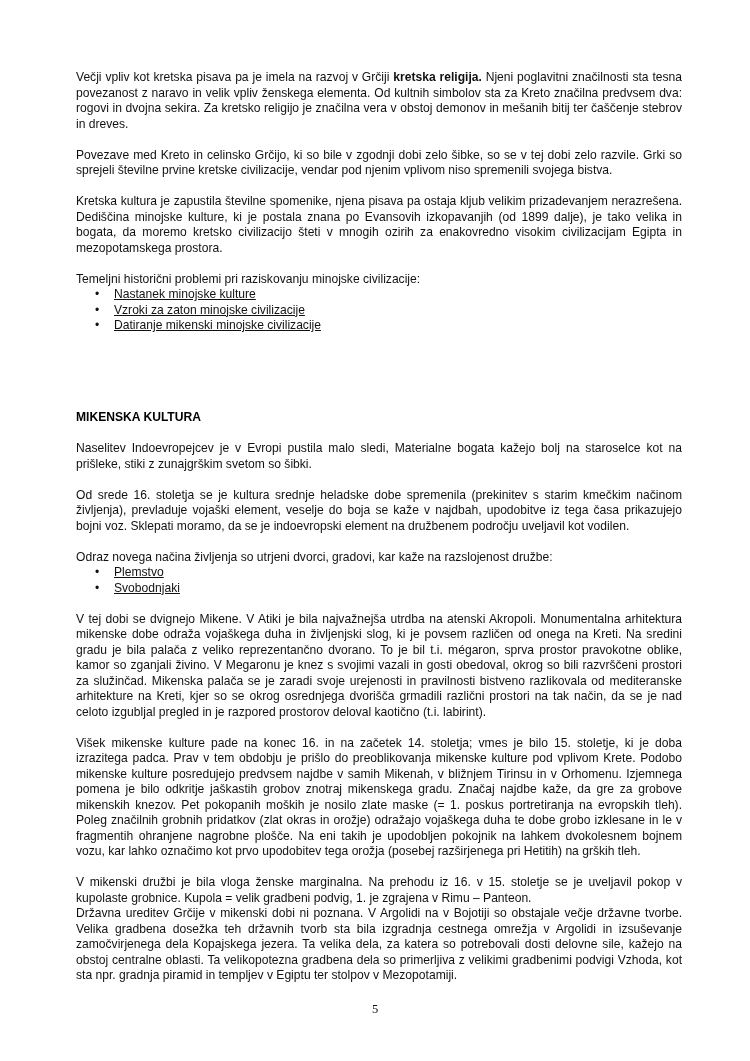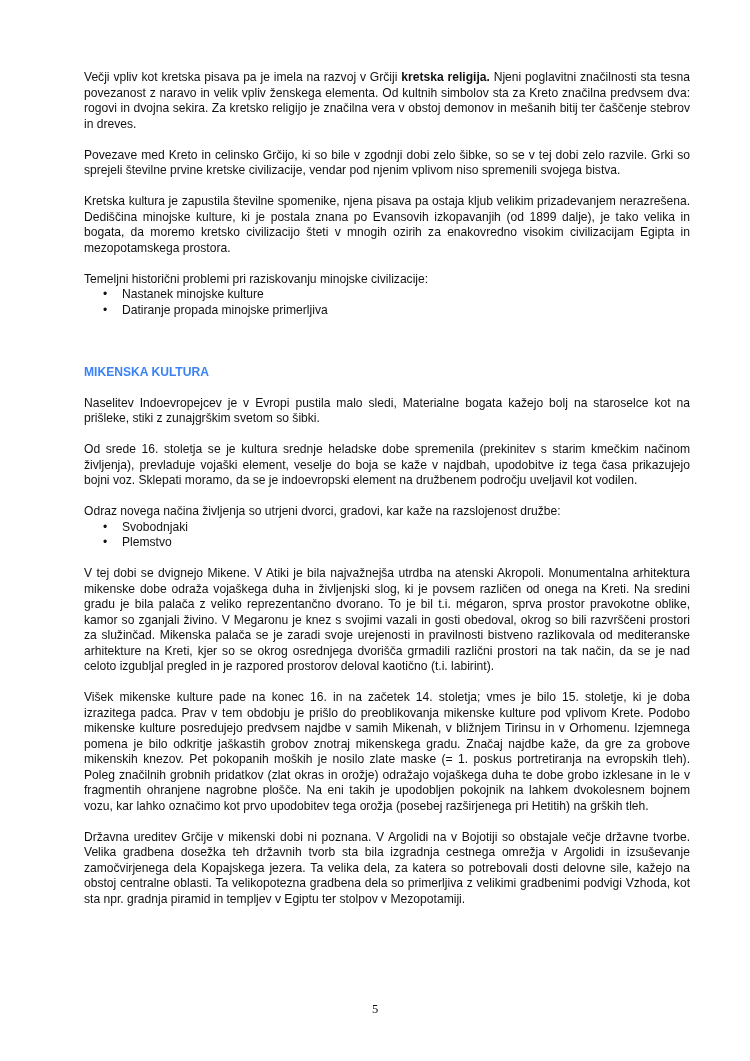--- a/index.html
+++ b/index.html
@@ -1,24 +1,24 @@
 <!DOCTYPE html>
 <html><head>
 <meta charset="utf-8">
 <style>
   html, body { margin: 0; padding: 0; background: #ffffff; }
   body { width: 750px; height: 1061px; position: relative; overflow: hidden; }
   .page {
-    position: absolute; left: 84px; top: 70px; width: 606px;
+    position: absolute; left: 76px; top: 70px; width: 606px;
     font-family: "Liberation Sans", sans-serif; font-size: 12.1px; line-height: 15.5px; color: #111;
   }
   p { margin: 0 0 15.5px 0; text-align: justify; }
   p.tight { margin-bottom: 0; }
   ul { margin: 0 0 15.5px 0; padding-left: 38px; list-style: none; }
-  ul li { position: relative; }
+  ul li { position: relative; text-decoration: underline; }
   ul li::before { content: "•"; position: absolute; left: -19px; }
   .spacer { height: 31px; }
   h2 {
     font-family: "Liberation Sans", sans-serif; font-size: 12.1px; font-weight: bold;
     color: #8b1a1a; margin: 0 0 15.5px 0; line-height: 15.5px;
   }
   .pagenum {
     position: absolute; left: 0; width: 750px; top: 1002px; text-align: center;
     font-family: "Liberation Serif", serif; font-size: 12.5px; color: #111;
   }
@@ -27,33 +27,35 @@
 <body>
 
 <div class="page">
   <p><span>Večji vpliv kot kretska pisava pa je imela na razvoj v Grčiji </span><b>kretska religija.</b><span> Njeni poglavitni značilnosti sta tesna povezanost z naravo in velik vpliv ženskega elementa. Od kultnih simbolov sta za Kreto značilna predvsem dva: rogovi in dvojna sekira. Za kretsko religijo je značilna vera v obstoj demonov in mešanih bitij ter čaščenje stebrov in dreves.</span></p>
   <p>Povezave med Kreto in celinsko Grčijo, ki so bile v zgodnji dobi zelo šibke, so se v tej dobi  zelo razvile. Grki so sprejeli številne prvine kretske civilizacije, vendar pod njenim vplivom niso spremenili svojega bistva.</p>
   <p>Kretska kultura je zapustila številne spomenike, njena pisava pa ostaja kljub velikim prizadevanjem nerazrešena. Dediščina minojske kulture, ki je postala znana po Evansovih izkopavanjih (od 1899 dalje), je tako velika in bogata, da moremo kretsko civilizacijo šteti v mnogih ozirih za enakovredno visokim civilizacijam Egipta in mezopotamskega prostora.</p>
 
   <p class="tight">Temeljni historični problemi pri raziskovanju minojske civilizacije:</p>
   <ul>
     <li>Nastanek minojske kulture</li>
-    <li>Datiranje propada minojske primerljiva</li>
+    <li>Vzroki za zaton minojske civilizacije</li>
+    <li>Datiranje mikenski minojske civilizacije</li>
   </ul>
 
   <div class="spacer"></div>
 
-  <h2 style="color: #3b82f6;">MIKENSKA KULTURA</h2>
+  <h2 style="color: #000000; margin-top: 30px;">MIKENSKA KULTURA</h2>
   <p>Naselitev Indoevropejcev je v Evropi pustila malo sledi, Materialne bogata kažejo bolj na staroselce kot na prišleke, stiki z zunajgrškim svetom so šibki.</p>
   <p>Od srede 16. stoletja se je kultura srednje heladske dobe spremenila (prekinitev s starim kmečkim načinom življenja), prevladuje vojaški element, veselje do boja se kaže v najdbah, upodobitve iz tega časa prikazujejo bojni voz. Sklepati moramo, da se je indoevropski element na družbenem področju uveljavil kot vodilen.</p>
 
   <p class="tight">Odraz novega načina življenja so utrjeni dvorci, gradovi, kar kaže na razslojenost družbe:</p>
   <ul>
+    <li>Plemstvo</li>
     <li>Svobodnjaki</li>
-    <li>Plemstvo</li>
   </ul>
 
   <p>V tej dobi se dvignejo Mikene. V Atiki je bila najvažnejša utrdba na atenski Akropoli. Monumentalna arhitektura mikenske dobe odraža vojaškega duha in življenjski slog, ki je povsem različen od onega na Kreti. Na sredini gradu je bila palača z veliko reprezentančno dvorano. To je bil t.i. mégaron, sprva prostor pravokotne oblike, kamor so zganjali živino. V Megaronu je knez s svojimi vazali in gosti obedoval, okrog so bili razvrščeni prostori za služinčad. Mikenska palača se je zaradi svoje urejenosti in pravilnosti bistveno razlikovala od mediteranske arhitekture na Kreti, kjer so se okrog osrednjega dvorišča grmadili različni prostori na tak način, da se je nad celoto izgubljal pregled in je razpored prostorov deloval kaotično (t.i. labirint).</p>
   <p>Višek mikenske kulture pade na konec 16. in na začetek 14. stoletja; vmes je bilo 15. stoletje, ki je doba izrazitega padca. Prav v tem obdobju je prišlo do preoblikovanja mikenske kulture pod vplivom Krete. Podobo mikenske kulture posredujejo predvsem najdbe v samih Mikenah, v bližnjem Tirinsu in v Orhomenu. Izjemnega pomena je bilo odkritje jaškastih grobov znotraj mikenskega gradu. Značaj najdbe kaže, da gre za grobove mikenskih knezov. Pet pokopanih moških je nosilo zlate maske (= 1. poskus portretiranja na evropskih tleh). Poleg značilnih grobnih pridatkov (zlat okras in orožje) odražajo vojaškega duha te dobe grobo izklesane in le v fragmentih ohranjene nagrobne plošče. Na eni takih je upodobljen pokojnik na lahkem dvokolesnem bojnem vozu, kar lahko označimo kot prvo upodobitev tega orožja (posebej razširjenega pri Hetitih) na grških tleh.</p>
+  <p class="tight">V mikenski družbi je bila vloga ženske marginalna. Na prehodu iz 16. v 15. stoletje se je uveljavil pokop v kupolaste grobnice. Kupola = velik gradbeni podvig, 1. je zgrajena v Rimu – Panteon.</p>
   <p>Državna ureditev Grčije v mikenski dobi ni poznana. V Argolidi na v Bojotiji so obstajale večje državne tvorbe. Velika gradbena dosežka teh državnih tvorb sta bila izgradnja cestnega omrežja v Argolidi in izsuševanje zamočvirjenega dela Kopajskega jezera. Ta velika dela, za katera so potrebovali dosti delovne sile, kažejo na obstoj centralne oblasti. Ta velikopotezna gradbena dela so primerljiva z velikimi gradbenimi podvigi Vzhoda, kot sta npr. gradnja piramid in templjev v Egiptu ter stolpov v Mezopotamiji.</p>
 </div>
 
 <div class="pagenum">5</div>
 
 </body></html>

